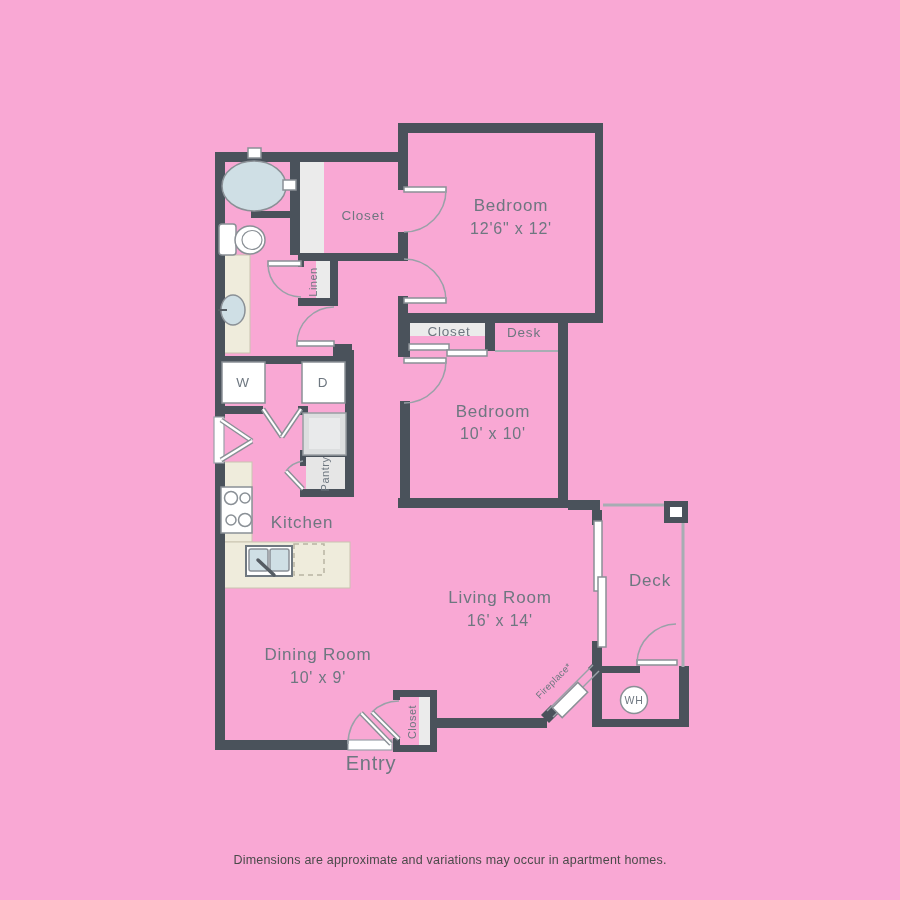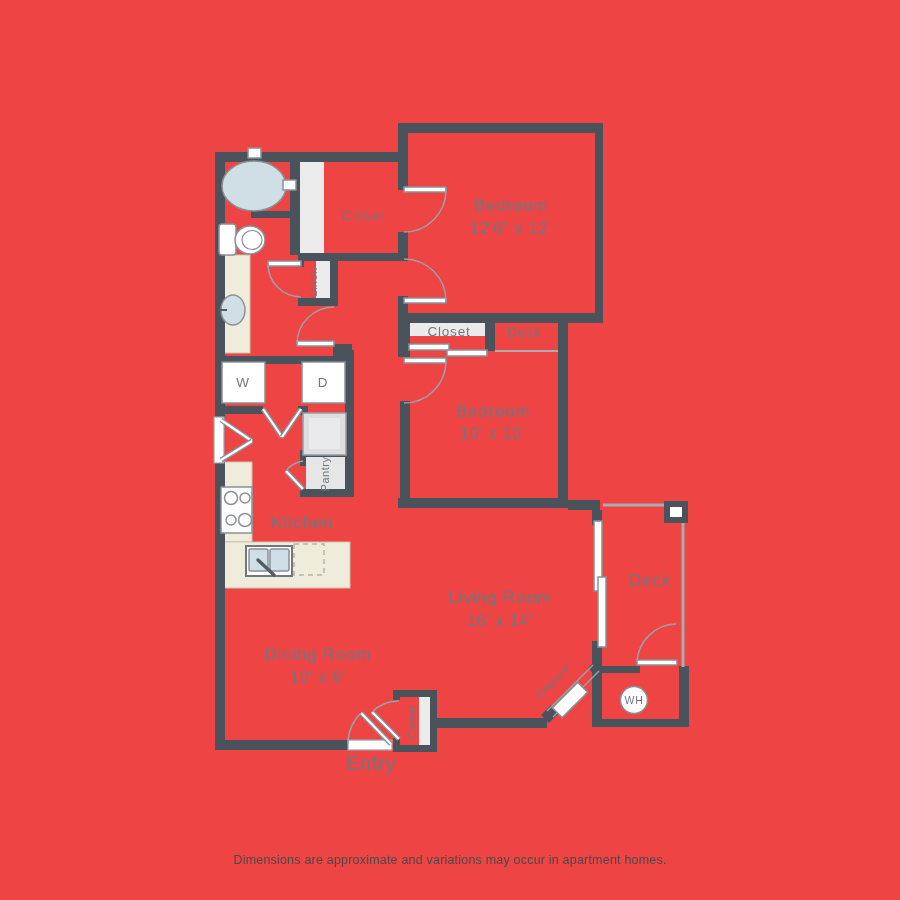--- a/index.html
+++ b/index.html
@@ -1,16 +1,16 @@
 <!DOCTYPE html>
 <html><head>
 <meta charset="utf-8">
 <style>
   html,body{margin:0;padding:0;background:#fff;}
-  #stage{position:relative;width:900px;height:900px;background:#ef4444;overflow:hidden;
+  #stage{position:relative;width:900px;height:900px;background:#f9a8d4;overflow:hidden;
          font-family:"Liberation Sans",sans-serif;}
   svg{position:absolute;left:0;top:0;}
   text{fill:#6e7780;letter-spacing:0.8px;}
   .room-label{font-size:17px;}
   .dim-label{font-size:16px;}
   .mid-label{font-size:13.5px;}
   .small-label{font-size:11px;letter-spacing:0.5px;}
   .tiny-label{font-size:9.5px;letter-spacing:0.3px;}
   .footer-label{font-size:12.5px;fill:#4a4a4a;letter-spacing:0.2px;}
   .wall{fill:#4a525b;}

